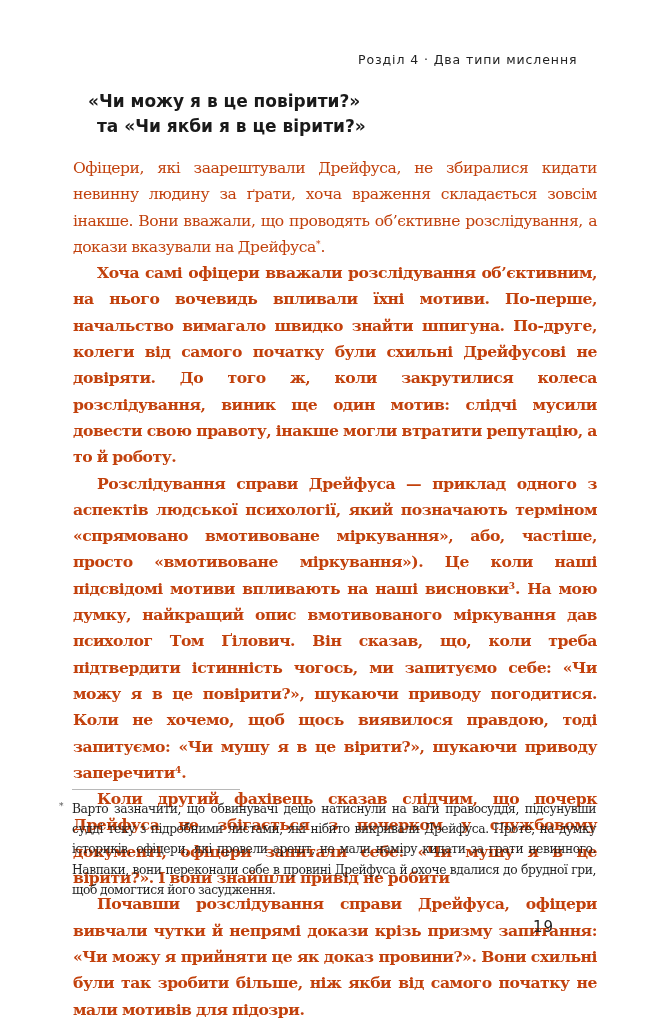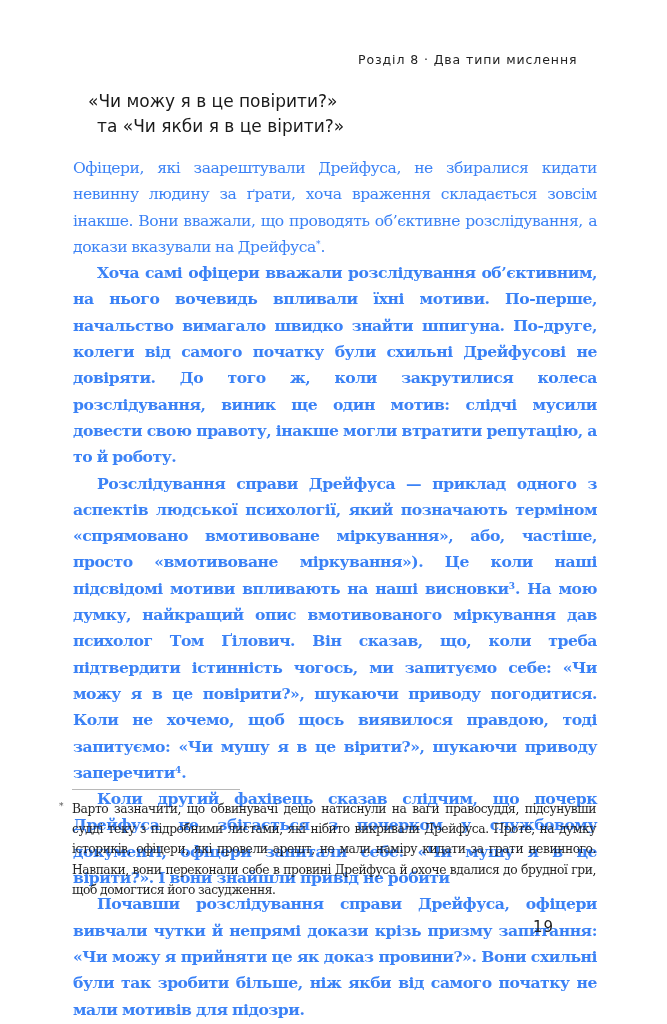--- a/index.html
+++ b/index.html
@@ -4,27 +4,27 @@
   <style>
     html, body { margin: 0; padding: 0; background: #ffffff; }
     body { width: 667px; height: 1024px; position: relative; overflow: hidden; color: #1e1e1e; }
     .running-head {
       position: absolute; top: 52px; left: 358px;
       font-family: "DejaVu Sans", sans-serif; font-size: 12.5px; letter-spacing: 0.9px; color: #222;
       white-space: nowrap;
     }
     .section-title {
       position: absolute; top: 89px; left: 88px;
-      font-family: "DejaVu Sans", sans-serif; font-weight: normal; font-size: 17px; line-height: 25px; color: #1a1a1a;
+      font-family: "DejaVu Sans", sans-serif; font-weight: bold; font-size: 17px; line-height: 25px; color: #1a1a1a;
     }
     .section-title .l2 { display: block; padding-left: 9px; }
     .section-title .l1 { display: block; }
     .body-text {
       position: absolute; top: 155px; left: 73px; width: 524px;
-      font-family: "DejaVu Serif", serif; font-size: 15.6px; line-height: 26.3px; color: #3b82f6;
+      font-family: "DejaVu Serif", serif; font-size: 15.6px; line-height: 26.3px; color: #c2410c;
       text-align: justify; letter-spacing: -0.45px; word-spacing: -0.5px;
     }
     .body-text p { margin: 0; text-indent: 0; }
     .body-text p.indent { text-indent: 24px; font-weight: bold; }
     .body-text sup { font-size: 9px; vertical-align: 5px; line-height: 0; letter-spacing: 0; }
     .rule {
       position: absolute; top: 789px; left: 72px; width: 168px; height: 0;
       border-top: 1px solid #b8b8b8;
     }
     .footnote {
@@ -36,21 +36,21 @@
       position: absolute; left: -13px; top: -3px; font-size: 9px; letter-spacing: 0; color: #555;
     }
     .folio {
       position: absolute; top: 918px; left: 533px;
       font-family: "DejaVu Sans", sans-serif; font-size: 15px; letter-spacing: 1px; color: #222;
     }
   </style>
 </head>
 <body>
 
-<div class="running-head">Розділ 8 · Два типи мислення</div>
+<div class="running-head">Розділ 4 · Два типи мислення</div>
 
 <div class="section-title">
   <span class="l1">«Чи можу я в це повірити?»</span>
   <span class="l2">та «Чи якби я в це вірити?»</span>
 </div>
 
 <div class="body-text">
   <p><span>Офіцери, які заарештували Дрейфуса, не збиралися кидати невинну людину за ґрати, хоча враження складається зовсім інакше. Вони вважали, що проводять об’єктивне розслідування, а докази вказували на Дрейфуса</span><sup>*</sup><span>.</span></p>
   <p class="indent">Хоча самі офіцери вважали розслідування об’єктивним, на нього вочевидь впливали їхні мотиви. По-перше, начальство вимагало швидко знайти шпигуна. По-друге, колеги від самого початку були схильні Дрейфусові не довіряти. До того ж, коли закрутилися колеса розслідування, виник ще один мотив: слідчі мусили довести свою правоту, інакше могли втратити репутацію, а то й роботу.</p>
   <p class="indent"><span>Розслідування справи Дрейфуса — приклад одного з аспектів людської психології, який позначають терміном «спрямовано вмотивоване міркування», або, частіше, просто «вмотивоване міркування»). Це коли наші підсвідомі мотиви впливають на наші висновки</span><sup>3</sup><span>. На мою думку, найкращий опис вмотивованого міркування дав психолог Том Ґілович. Він сказав, що, коли треба підтвердити істинність чогось, ми запитуємо себе: «Чи можу я в це повірити?», шукаючи приводу погодитися. Коли не хочемо, щоб щось виявилося правдою, тоді запитуємо: «Чи мушу я в це вірити?», шукаючи приводу заперечити</span><sup>4</sup><span>.</span></p>

